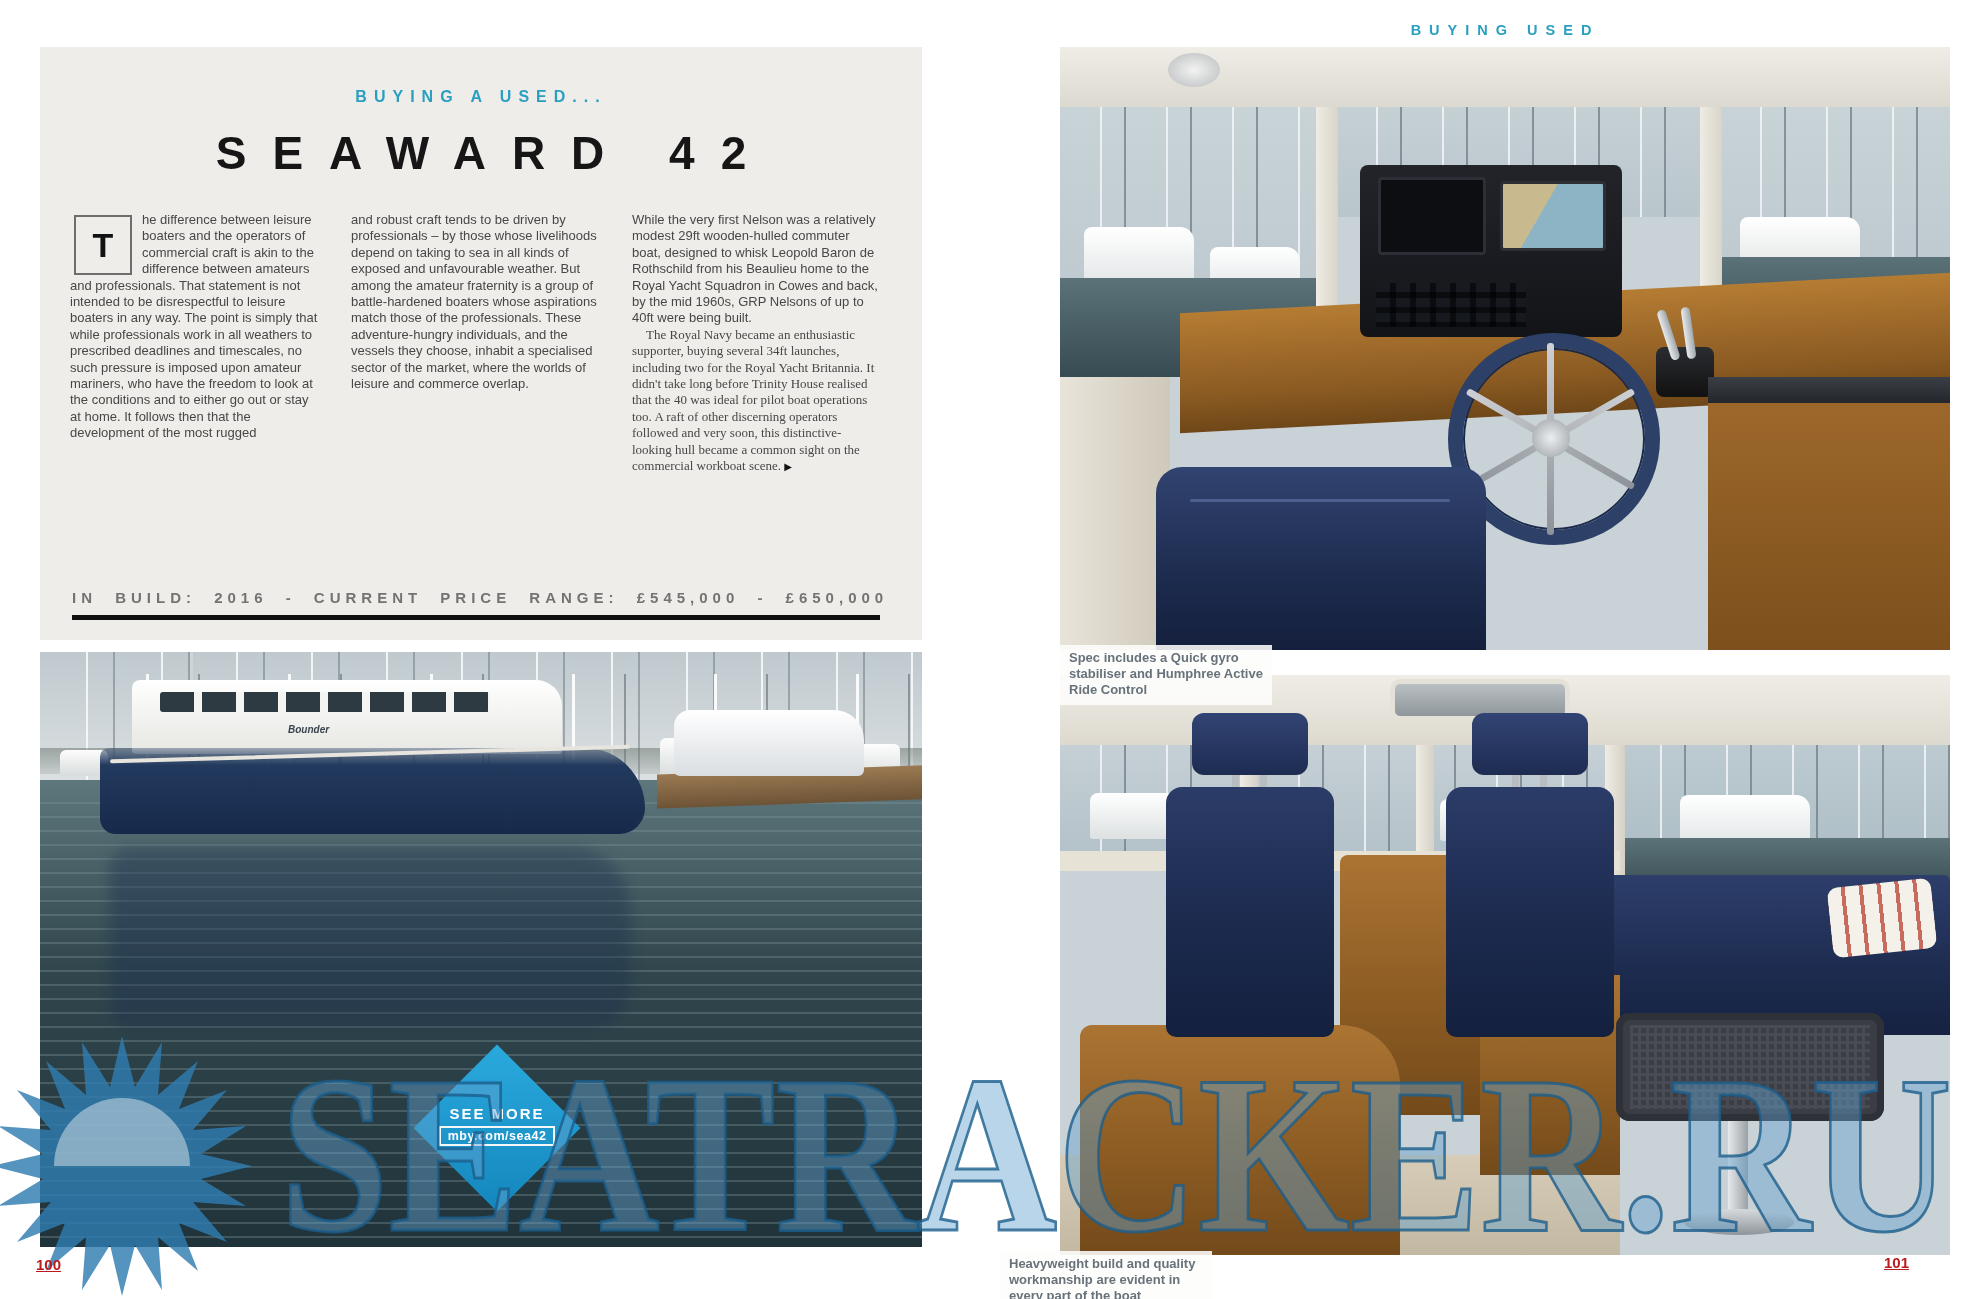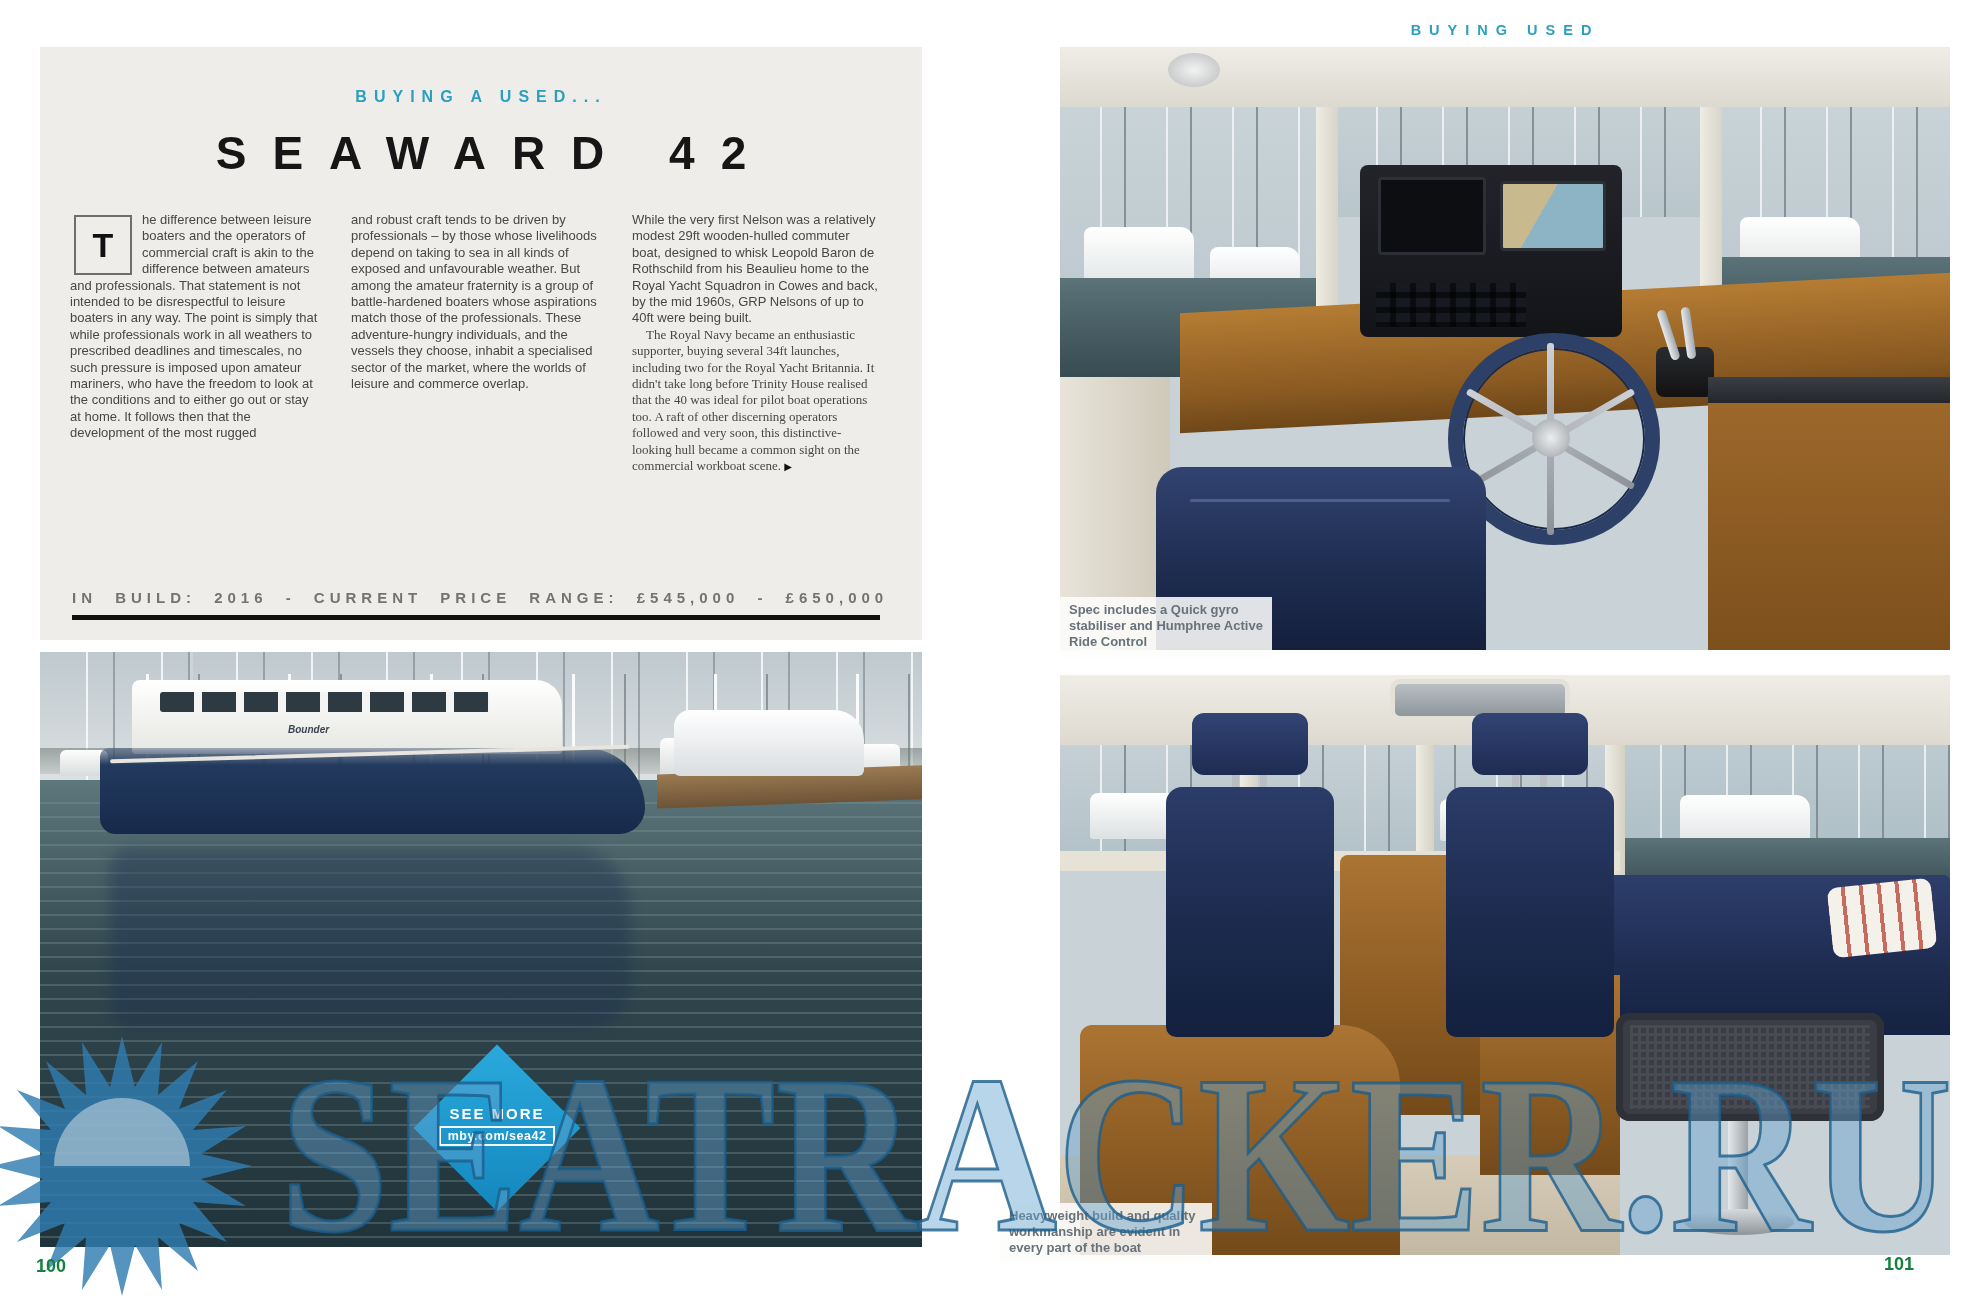--- a/index.html
+++ b/index.html
@@ -18,21 +18,21 @@
     font-size:46px;font-weight:bold;letter-spacing:26px;text-indent:26px;}
   .cols{left:70px;top:212px;width:812px;height:216px;display:flex;gap:32px;}
   .col{width:249px;color:var(--body);font-size:13px;line-height:16.4px;}
   .col p+p{text-indent:14px;font-family:Liberation Serif, serif;}
   .dropcap{float:left;width:58px;height:60px;border:2px solid #6e6e6e;margin:3px 10px 2px 4px;
     display:flex;align-items:center;justify-content:center;font-size:34px;font-weight:bold;color:#111;}
   .arrow{color:#111;font-size:10px;}
   .specline{left:72px;top:589px;width:810px;color:#737373;font-size:15px;font-weight:bold;
     letter-spacing:5px;word-spacing:9px;white-space:nowrap;}
   .rule{left:72px;top:615px;width:808px;height:5px;background:#101010;}
-  .pagenum{font-size:18px;font-weight:bold;color:#15803d;z-index:40;}
+  .pagenum{font-size:15px;font-weight:bold;color:#b91c1c;z-index:40;text-decoration:underline;}
   
   .photo{overflow:hidden;background:#c9d2d6;}
   .photo *{position:absolute;}
   
   .m-sky{left:0;top:0;width:100%;height:150px;background:linear-gradient(#bfc9ce,#e0e4e5);}
   .m-masts1{left:0;top:0;width:100%;height:128px;
     background:repeating-linear-gradient(90deg,transparent 0 46px,rgba(250,252,253,.85) 46px 48px,transparent 48px 73px,rgba(120,132,138,.6) 73px 75px);}
   .m-masts2{left:18px;top:22px;width:100%;height:118px;
     background:repeating-linear-gradient(90deg,transparent 0 88px,rgba(255,255,255,.9) 88px 91px,transparent 91px 140px,rgba(90,100,106,.55) 140px 142px);}
   .m-far{left:0;top:96px;width:100%;height:26px;background:linear-gradient(rgba(108,120,112,.55),rgba(140,150,144,.25));}
@@ -111,21 +111,21 @@
   .s-pedestal{left:668px;top:446px;width:20px;height:96px;background:linear-gradient(90deg,#e6e9eb,#9aa1a6);}
   .s-base{left:624px;top:534px;width:110px;height:26px;border-radius:50%;background:linear-gradient(#d6dadd,#8e959a);}
   .s-bench{left:530px;top:200px;width:360px;height:160px;border-radius:14px 6px 0 0;
     background:linear-gradient(#2d3e6b,#1d2b4f 60%,#152241);}
   .s-pillow{left:770px;top:208px;width:104px;height:70px;border-radius:10px;transform:rotate(-6deg);
     background:repeating-linear-gradient(90deg,#f4f1ea 0 14px,#c96a5e 14px 18px);}
   .s-floor{left:0;top:480px;width:560px;height:100px;background:linear-gradient(#d6ccb8,#c3b8a2);}
   .s-ledge{left:0;top:176px;width:560px;height:20px;background:#e6e2d6;}
   
   .caption{position:absolute;width:212px;background:rgba(253,253,252,.88);color:var(--caption);
-    font-size:13px;font-weight:bold;line-height:16px;padding:5px 9px 7px;z-index:20;}
+    font-size:13px;font-weight:bold;line-height:16px;padding:5px 9px 7px;z-index:20;margin-top:48px;}
   .rp-header{left:1060px;top:22px;width:890px;text-align:center;color:var(--teal);
     font-size:14.5px;font-weight:bold;letter-spacing:8px;}
   
   .wm-text{left:278px;top:1042px;z-index:30;pointer-events:none;}
   .wm-star{left:-8px;top:1036px;z-index:30;pointer-events:none;}
 </style>
 </head>
 <body>
 
 <div class="abs panel"></div>

